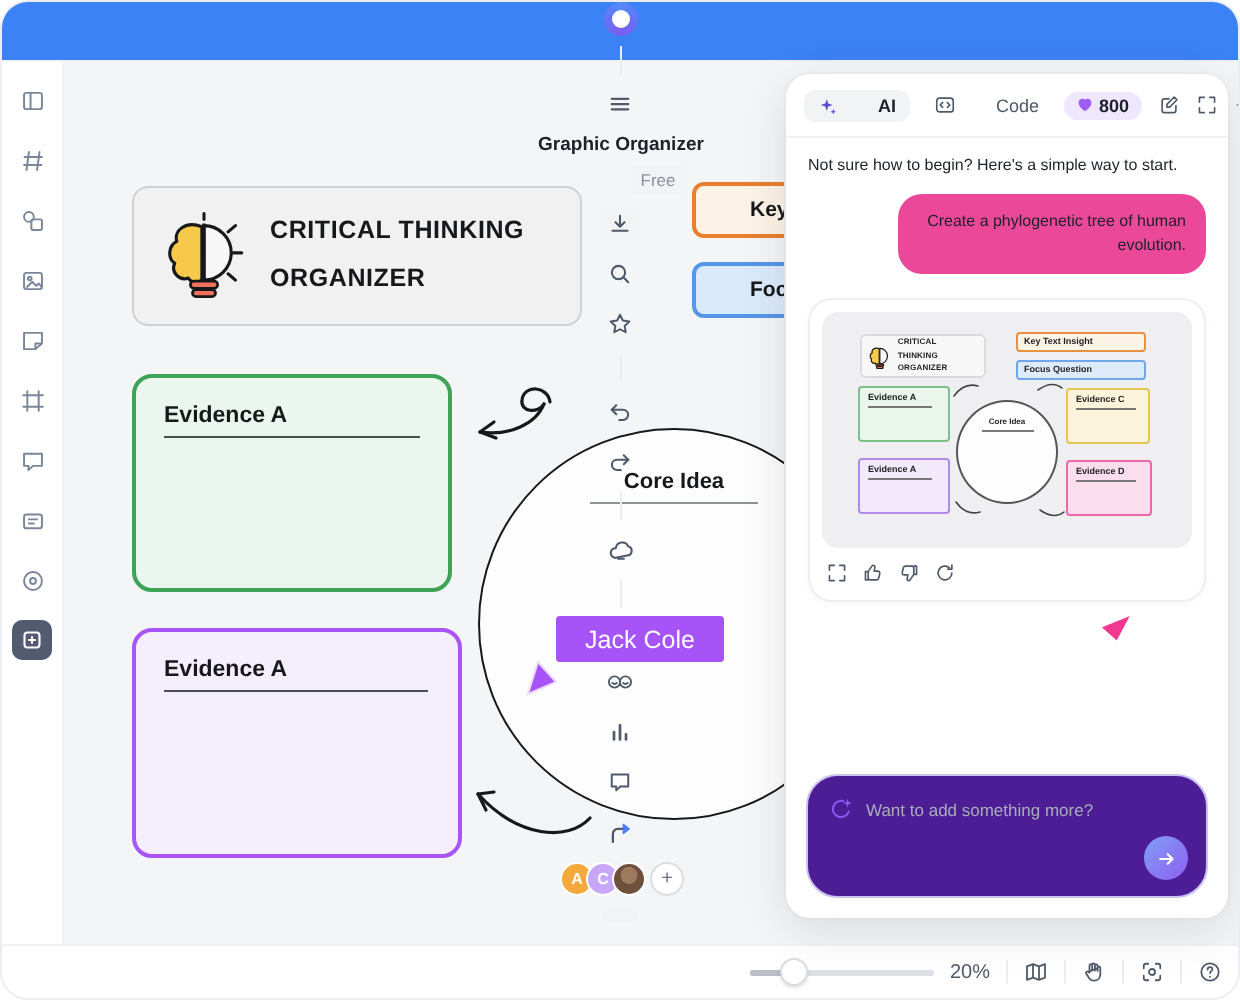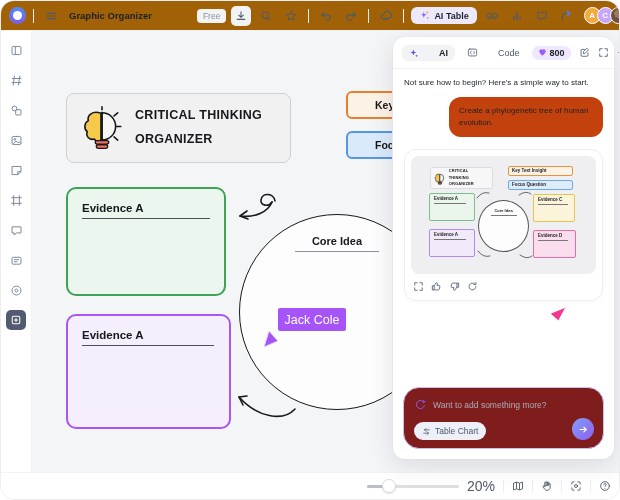--- a/index.html
+++ b/index.html
@@ -1,22 +1,22 @@
 <!DOCTYPE html>
 <html><head>
 <meta charset="utf-8">
 <style>
   * { margin:0; padding:0; box-sizing:border-box; }
   html,body { background:#fff; font-family:"Liberation Sans", sans-serif; }
   .window { position:relative; width:620px; height:500px; background:#fff;
             border:1px solid #ECEDF0; border-radius:14px; overflow:hidden; }
 
   
-  .topbar { position:absolute; left:0; top:0; right:0; height:30px; background:#a16207;
-            border-bottom:1px solid #F1F2F4; display:flex; align-items:center; padding:0 8px; gap:5px; z-index:30; }
+  .topbar { position:absolute; left:0; top:0; right:0; height:30px; background:#3b82f6;
+            border-bottom:1px solid #F1F2F4; display:flex; align-items:center; padding:0 8px; gap:5px; z-index:30;flex-direction:column; }
   .logo { width:17px; height:17px; border-radius:50%;
           background:conic-gradient(#4F8BF7,#7B5CF0,#4F8BF7); position:relative; flex:0 0 auto; }
   .logo::after { content:""; position:absolute; inset:4px; background:#fff; border-radius:50%; }
   .tb-div { width:1px; height:14px; background:#ECEDF0; margin:0 2px; flex:0 0 auto; }
   .icbtn { width:20px; height:20px; border-radius:5px; display:flex; align-items:center; justify-content:center;
            color:#4E5969; flex:0 0 auto; }
   .icbtn.active { background:#F2F3F5; }
   .ic { display:block; }
   .tb-title { font-size:9.5px; font-weight:bold; color:#1D2129; margin:0 2px 0 3px; white-space:nowrap; }
   .badge-free { background:#F2F3F5; color:#8A919E; font-size:8.5px; padding:2px 6px; border-radius:4px;margin-left:38px; }
@@ -54,38 +54,38 @@
   .ebox.purple { left:34px; top:283px; width:165px; height:115px; background:#F5EFFD; border:2px solid #A854F7; }
   .ebox .lbl { font-size:11.5px; font-weight:bold; color:#17181A; }
   .u-line { border-bottom:1px solid #4A4F55; margin-top:4px; }
   .core-circle { position:absolute; left:207px; top:183px; width:196px; height:196px; border-radius:50%;
                  background:#FDFDFE; border:1.5px solid #17181A; text-align:center; }
   .core-circle .lbl { margin-top:20px; font-size:11px; font-weight:bold; color:#17181A; }
   .core-circle .u-line { width:84px; margin:4px auto 0; border-color:#8E9196; }
   .arrows { position:absolute; inset:0; pointer-events:none; }
   .cursor-label { position:absolute; color:#fff; font-weight:bold; border-radius:2px; display:flex;
                   align-items:center; justify-content:center; }
-  .jack-label { left:246px; top:277px; width:68px; height:23px; background:#A653F7; font-size:12.5px; font-weight:normal; }
+  .jack-label { left:246px; top:277px; width:84px; height:23px; background:#A653F7; font-size:12.5px; font-weight:normal; }
   .jack-arrow { position:absolute; left:230px; top:298px; }
 
   
   .panel { position:absolute; left:392px; top:36px; width:221px; height:422px; background:#fff; border-radius:12px;
            box-shadow:0 6px 24px rgba(31,35,41,.12), 0 0 0 1px #F1F1F4; z-index:40; }
   .panel-head { display:flex; align-items:center; gap:5px; padding:7px 9px; border-bottom:1px solid #F1F2F4; }
   .tab { display:flex; align-items:center; gap:20px; font-size:9px; font-weight:bold; color:#1D2129;
          padding:3px 7px; border-radius:6px; }
   .tab.sel { background:#F2F3F5; }
   .tab.plain { color:#4E5969; font-weight:normal; }
   .credits { margin-left:auto; display:flex; align-items:center; gap:3px; background:#EFE7FD; border-radius:8px;
              padding:2px 6px; font-size:9px; font-weight:bold; color:#1D2129; }
   .phbtn { color:#4E5969; display:flex; align-items:center; margin-left:3px; }
   .chat { padding:9px 11px 0; }
   .intro { font-size:8px; color:#1D2129; white-space:nowrap; }
-  .bubble-user { margin:10px 0 0 auto; width:154px; background:#c2410c; border-radius:12px; padding:8px 10px;
-                 font-size:8px; color:#1D2129; line-height:1.5; }
+  .bubble-user { margin:10px 0 0 auto; width:154px; background:#ec4899; border-radius:12px; padding:8px 10px;
+                 font-size:8px; color:#1D2129; line-height:1.5;text-align:right; }
   .ai-card { margin-top:12px; border:1px solid #EEEEF1; border-radius:12px; padding:6px; box-shadow:0 1px 4px rgba(0,0,0,.03); }
   .preview { position:relative; width:100%; height:118px; background:#EFEFF2; border-radius:8px; overflow:hidden; }
   .m { position:absolute; border-radius:2px; }
   .m .ml { font-size:4.5px; font-weight:bold; color:#222; transform:translateY(-1px); }
   .m .mu { border-bottom:.5px solid #777; margin-top:1px; }
   .m-title { left:19px; top:11px; width:63px; height:22px; background:#F7F7F8; border:.7px solid #DCDCE0; border-radius:3px;
              display:flex; align-items:center; gap:3px; padding:0 3px; }
   .m-title .tt { font-size:4px; font-weight:bold; color:#222; line-height:1.6; letter-spacing:.1px; }
   .m-key { left:97px; top:10px; width:65px; height:10px; background:#FCF3E7; border:.8px solid #E8923F; display:flex; align-items:center; padding:0 3px; }
   .m-focus { left:97px; top:24px; width:65px; height:10px; background:#DDEBFA; border:.8px solid #6FA8E8; display:flex; align-items:center; padding:0 3px; }
@@ -97,39 +97,39 @@
   .m-circle { left:67px; top:44px; width:51px; height:52px; border-radius:50%; background:#FDFDFE; border:.8px solid #555;
               text-align:center; }
   .m-circle .ml { margin-top:8px; font-size:4px; }
   .m-circle .mu { width:26px; margin:1px auto 0; }
   .card-foot { display:flex; align-items:center; gap:7px; padding:7px 2px 2px; color:#4E5969; }
   .btn-add { margin-left:auto; background:#5A57E6; color:#fff; font-size:9px; font-weight:bold; border-radius:6px;
              padding:5px 10px; }
   .peyton-label { left:96px; top:290px; width:57px; height:24px; background:#EB1C7E; font-size:13px;
                   position:absolute; }
   .peyton-arrow { position:absolute; left:155px; top:268px; }
-  .composer { position:absolute; left:10px; right:10px; bottom:10px; height:62px; background:#7f1d1d;
+  .composer { position:absolute; left:10px; right:10px; bottom:10px; height:62px; background:#4c1d95;
               border:1.5px solid #CBC0F2; border-radius:16px; padding:10px 10px 8px; }
   .composer .row1 { display:flex; align-items:center; gap:6px; }
   .placeholder { font-size:8.5px; color:#A8AEB8; }
   .chip { position:absolute; left:10px; bottom:8px; display:flex; align-items:center; gap:4px; background:#EEF0F8;
           border-radius:10px; padding:4px 8px; font-size:8.5px; color:#4E5969; }
   .send { position:absolute; right:9px; bottom:8px; width:22px; height:22px; border-radius:50%;
           background:linear-gradient(135deg,#7FA0F5,#8F5EF2); display:flex; align-items:center; justify-content:center; }
 
   
   .bottombar { position:absolute; left:0; bottom:0; right:0; height:27px; background:#fff;
                border-top:1px solid #F1F2F4; z-index:30; }
   .bb-controls { position:absolute; right:8px; top:0; height:100%; display:flex; align-items:center; gap:8px; color:#4E5969; }
   .slider { position:relative; width:92px; height:14px; }
   .slider .track { position:absolute; left:0; right:0; top:6px; height:2.5px; background:#DCDFE4; border-radius:2px; }
   .slider .fill { position:absolute; left:0; width:22px; top:6px; height:2.5px; background:#B9BEC7; border-radius:2px; }
   .slider .knob { position:absolute; left:15px; top:0; width:14px; height:14px; border-radius:50%; background:#fff;
                   border:1px solid #D9DCE1; box-shadow:0 1px 2px rgba(0,0,0,.12); }
-  .zoom-pct { font-size:14px; color:#4E5969; }
+  .zoom-pct { font-size:10px; color:#4E5969; }
   .bb-div { width:1px; height:12px; background:#ECEDF0; }
 </style>
 </head>
 <body>
 
 <div class="window">
 
   <div class="topbar">
     <div class="logo"></div>
     <div class="tb-div"></div>
@@ -459,26 +459,20 @@
       </svg>
 
     <div class="composer">
       <div class="row1">
         <svg class="ic" width="13" height="13" viewBox="0 0 16 16" fill="none" stroke="#8B5CF6" stroke-width="1.2" stroke-linecap="round">
             <path d="M12.8 9.5A5 5 0 1 1 9.7 3.3"></path>
             <path d="M12 1.8l.7 1.9 1.9.7-1.9.7-.7 1.9-.7-1.9-1.9-.7 1.9-.7z" fill="#8B5CF6" stroke="none"></path>
           </svg>
         <span class="placeholder">Want to add something more?</span>
       </div>
-      <div class="chip">
-        <svg class="ic" width="9" height="9" viewBox="0 0 16 16" fill="none" stroke="currentColor" stroke-width="1.4" stroke-linecap="round" stroke-linejoin="round">
-            <path d="M13 5H4.5M7 2.5 4.5 5 7 7.5M3 11h8.5M9 8.5 11.5 11 9 13.5"></path>
-          </svg>
-        <span>Table Chart</span>
-      </div>
       <div class="send">
         <svg class="ic" width="11" height="11" viewBox="0 0 16 16" fill="none" stroke="#fff" stroke-width="1.6" stroke-linecap="round" stroke-linejoin="round">
             <path d="M3 8h9M8.5 4.5 12 8l-3.5 3.5"></path>
           </svg>
       </div>
     </div>
   </div>
 
   <div class="bottombar">
     <div class="bb-controls">

